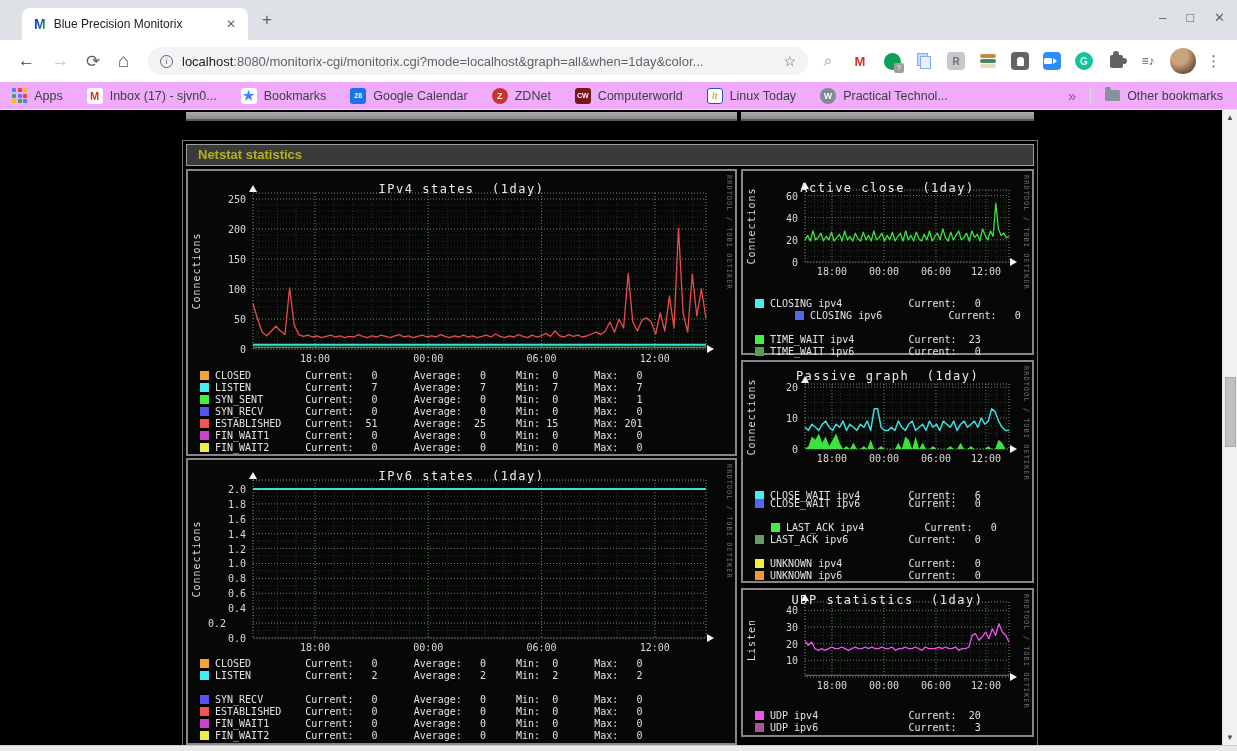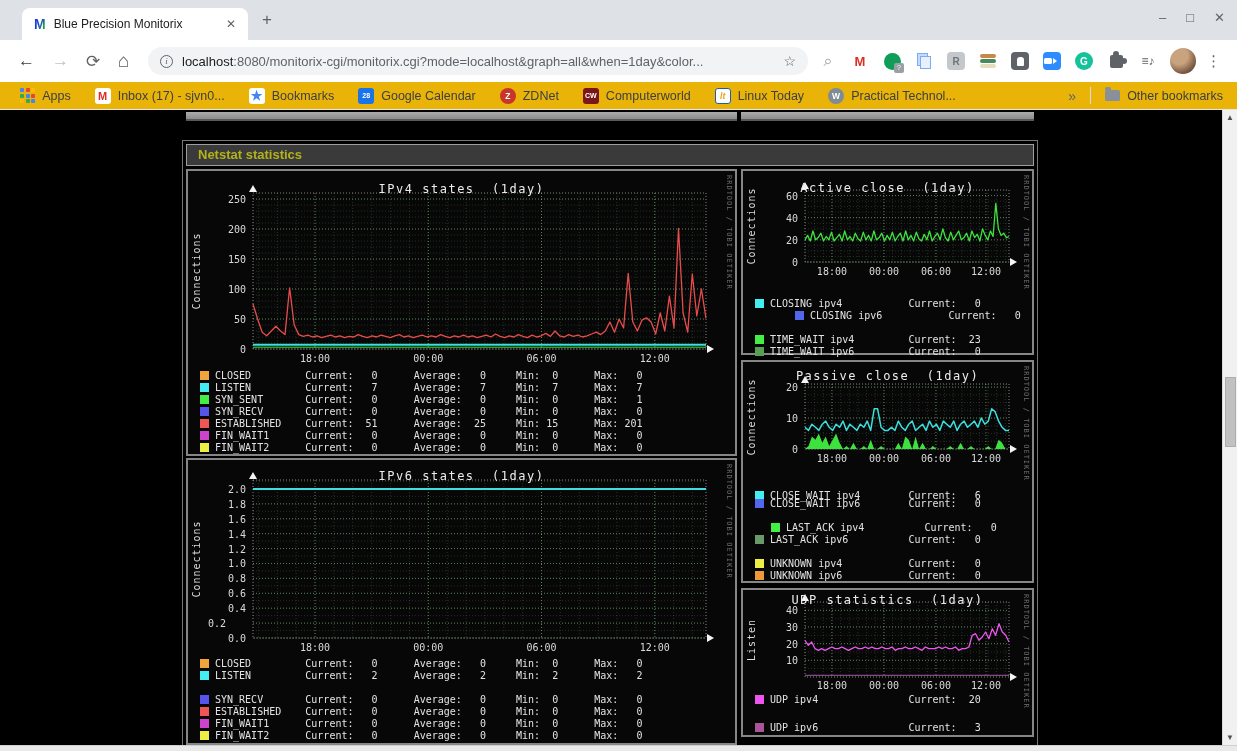--- a/index.html
+++ b/index.html
@@ -31,22 +31,22 @@
   .url .rest { color:#5f6368; }
   .omni-star { margin-left:auto; font-size:14px; color:#5f6368; }
   .ext-icons { position:absolute; left:818px; top:50%; transform:translateY(-50%); display:flex; gap:12px; align-items:center; }
   .xi { width:20px; height:20px; display:flex; align-items:center; justify-content:center; font-size:13px; position:relative; }
   .xi .sq { width:18px; height:18px; border-radius:4px; display:flex; align-items:center; justify-content:center;
             color:#fff; font-size:10px; font-weight:bold; }
   .menu-dots { position:absolute; left:1206px; top:50%; transform:translateY(-50%); color:#5f6368; font-size:15px; }
   .avatar { width:26px; height:26px; border-radius:50%; background:radial-gradient(circle at 35% 30%, #c9a27e 0 35%, #7a5a42 70%, #4a3327); }
 
   
-  .bookbar { position:absolute; top:82px; left:0; width:100%; height:28px; background:#eab308;
-             border-bottom:1px solid #e4e6e8; display:flex; align-items:center; padding-left:20px; gap:24px; }
+  .bookbar { position:absolute; top:82px; left:0; width:100%; height:28px; background:#f0abfc;
+             border-bottom:1px solid #e4e6e8; display:flex; align-items:center; padding-left:12px; gap:24px; }
   .bm { display:flex; align-items:center; gap:7px; font-size:12.5px; color:#3c4043; white-space:nowrap; }
   .apps-grid { display:grid; grid-template-columns:repeat(3,4px); grid-gap:1.6px; }
   .apps-grid i { width:4px; height:4px; border-radius:1px; }
   .bm-ic { width:16px; height:16px; border-radius:3px; display:flex; align-items:center; justify-content:center;
            color:#fff; font-size:8.5px; font-weight:bold; flex:none; }
   .bookbar-right { position:absolute; right:14px; display:flex; align-items:center; gap:14px; }
   .chev { color:#5f6368; font-size:14px; }
   .vsep { width:1px; height:17px; background:#dadce0; }
   .folder { width:15px; height:11px; background:#8a9099; border-radius:1.5px; position:relative; }
   .folder:before { content:""; position:absolute; top:-3px; left:0; width:6px; height:3px; background:#8a9099; border-radius:1.5px 1.5px 0 0; }
@@ -564,21 +564,21 @@
                 <line x1="242.948" y1="22" x2="242.948" y2="87" stroke="rgba(160,235,160,0.45)" stroke-dasharray="1,2"></line>
                 <line x1="62" y1="87" x2="266" y2="87" stroke="rgba(160,235,160,0.45)" stroke-dasharray="1,2"></line>
                 <line x1="62" y1="56.04761904761905" x2="266" y2="56.04761904761905" stroke="rgba(160,235,160,0.45)" stroke-dasharray="1,2"></line>
                 <line x1="62" y1="25.0952380952381" x2="266" y2="25.0952380952381" stroke="rgba(160,235,160,0.45)" stroke-dasharray="1,2"></line>
                 <rect x="62" y="22" width="204" height="65" fill="none" stroke="rgba(230,240,230,0.55)" stroke-dasharray="1,2"></rect>
                 <polygon points="62.0,87.0 65.5,83.9 68.9,74.6 72.4,77.7 75.8,71.5 79.3,80.8 82.7,74.6 86.2,83.9 89.7,77.7 93.1,71.5 96.6,80.8 100.0,87.0 103.5,83.9 106.9,87.0 110.4,80.8 113.9,87.0 117.3,87.0 120.8,83.9 124.2,87.0 127.7,77.7 131.2,87.0 134.6,87.0 138.1,83.9 141.5,87.0 145.0,87.0 148.4,87.0 151.9,87.0 155.4,80.8 158.8,87.0 162.3,74.6 165.7,77.7 169.2,87.0 172.6,74.6 176.1,87.0 179.6,80.8 183.0,87.0 186.5,87.0 189.9,83.9 193.4,87.0 196.8,87.0 200.3,87.0 203.8,87.0 207.2,83.9 210.7,87.0 214.1,87.0 217.6,80.8 221.1,87.0 224.5,87.0 228.0,83.9 231.4,87.0 234.9,87.0 238.3,87.0 241.8,87.0 245.3,83.9 248.7,87.0 252.2,87.0 255.6,77.7 259.1,80.8 262.5,87.0 266.0,87.0 266,87 62,87" fill="#3ee23e" stroke="none"></polygon>
                 <polyline points="62.0,65.3 65.5,68.4 68.9,62.2 72.4,65.3 75.8,68.4 79.3,62.2 82.7,59.1 86.2,65.3 89.7,68.4 93.1,62.2 96.6,65.3 100.0,59.1 103.5,68.4 106.9,62.2 110.4,65.3 113.9,68.4 117.3,62.2 120.8,65.3 124.2,59.1 127.7,68.4 131.2,46.8 134.6,46.8 138.1,65.3 141.5,68.4 145.0,68.4 148.4,65.3 151.9,68.4 155.4,59.1 158.8,65.3 162.3,68.4 165.7,62.2 169.2,59.1 172.6,68.4 176.1,65.3 179.6,62.2 183.0,68.4 186.5,59.1 189.9,65.3 193.4,62.2 196.8,68.4 200.3,59.1 203.8,62.2 207.2,65.3 210.7,59.1 214.1,68.4 217.6,62.2 221.1,59.1 224.5,65.3 228.0,62.2 231.4,59.1 234.9,65.3 238.3,56.0 241.8,62.2 245.3,59.1 248.7,46.8 252.2,49.9 255.6,59.1 259.1,65.3 262.5,68.4 266.0,68.4" fill="none" stroke="#3cdede" stroke-width="1.5" stroke-linejoin="round"></polyline>
                 <polygon points="58,21 66,21 62,14" fill="#f5f5f5"></polygon>
                 <polygon points="267,83 267,91 274,87" fill="#f5f5f5"></polygon>
               </svg>
-              <div class="gtitle" style="top: 7px;">Passive close  (1day)</div>
+              <div class="gtitle" style="top: 7px;">Passive graph  (1day)</div>
               <div class="vlabel" style="top: 54.5px; transform: rotate(180deg) translateY(50%);">Connections</div>
               <div class="wm">RRDTOOL / TOBI OETIKER</div>
               <div class="ytick" style="top: 82px; left: 0px; width: 55px;">0</div>
               <div class="ytick" style="top: 51.0476px; left: 0px; width: 55px;">10</div>
               <div class="ytick" style="top: 20.0952px; left: 0px; width: 55px;">20</div>
               <div class="xtick" style="top: 91px; left: 88.928px;">18:00</div>
               <div class="xtick" style="top: 91px; left: 140.948px;">00:00</div>
               <div class="xtick" style="top: 91px; left: 192.968px;">06:00</div>
               <div class="xtick" style="top: 91px; left: 242.948px;">12:00</div>
               <div class="leg-row" style="top: 128px; left: 12px;">
@@ -657,21 +657,21 @@
               <div class="vlabel" style="top: 49.5px; transform: rotate(180deg) translateY(50%);">Listen</div>
               <div class="wm">RRDTOOL / TOBI OETIKER</div>
               <div class="ytick" style="top: 65.3333px; left: 0px; width: 55px;">10</div>
               <div class="ytick" style="top: 48.6667px; left: 0px; width: 55px;">20</div>
               <div class="ytick" style="top: 32px; left: 0px; width: 55px;">30</div>
               <div class="ytick" style="top: 15.3333px; left: 0px; width: 55px;">40</div>
               <div class="xtick" style="top: 90px; left: 88.928px;">18:00</div>
               <div class="xtick" style="top: 90px; left: 140.948px;">00:00</div>
               <div class="xtick" style="top: 90px; left: 192.968px;">06:00</div>
               <div class="xtick" style="top: 90px; left: 242.948px;">12:00</div>
-              <div class="leg-row" style="top: 104px; left: 12px; text-align: center;">
+              <div class="leg-row" style="top: 120px; left: 12px; text-align: center;">
                 <span class="leg-sw" style="background: rgb(238, 85, 238);"></span>
                 <span class="leg-text">UDP ipv4               Current:  20</span>
               </div>
               <div class="leg-row" style="top: 132px; left: 12px;">
                 <span class="leg-sw" style="background: rgb(170, 85, 153);"></span>
                 <span class="leg-text">UDP ipv6               Current:   3</span>
               </div>
             </div>
         </div>
       </div>

